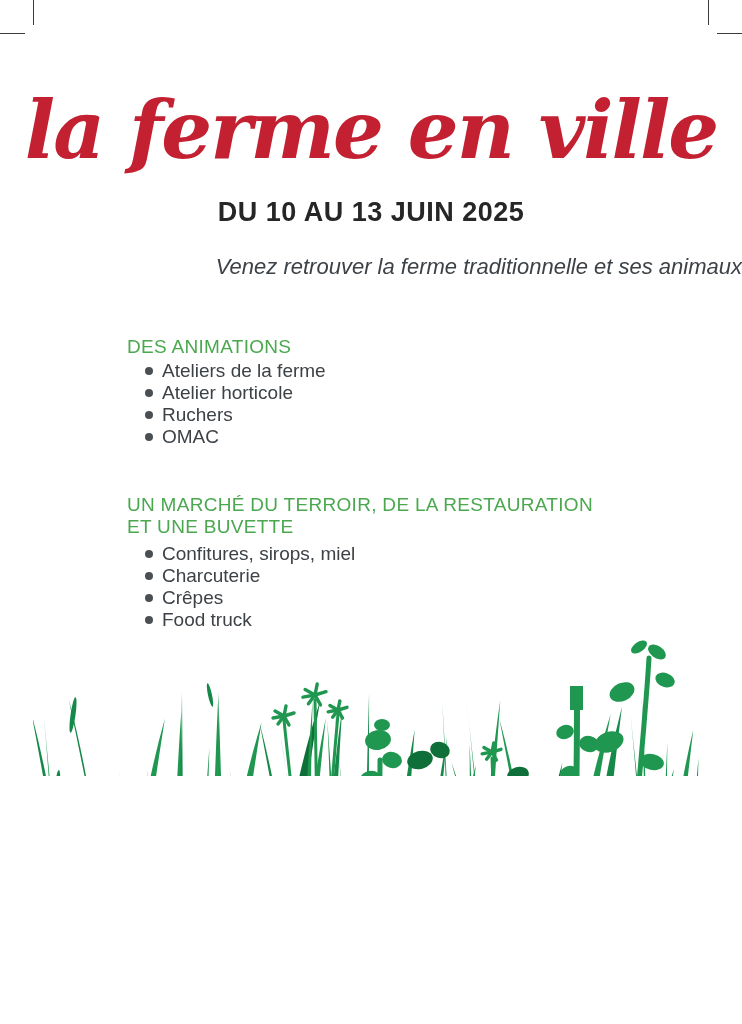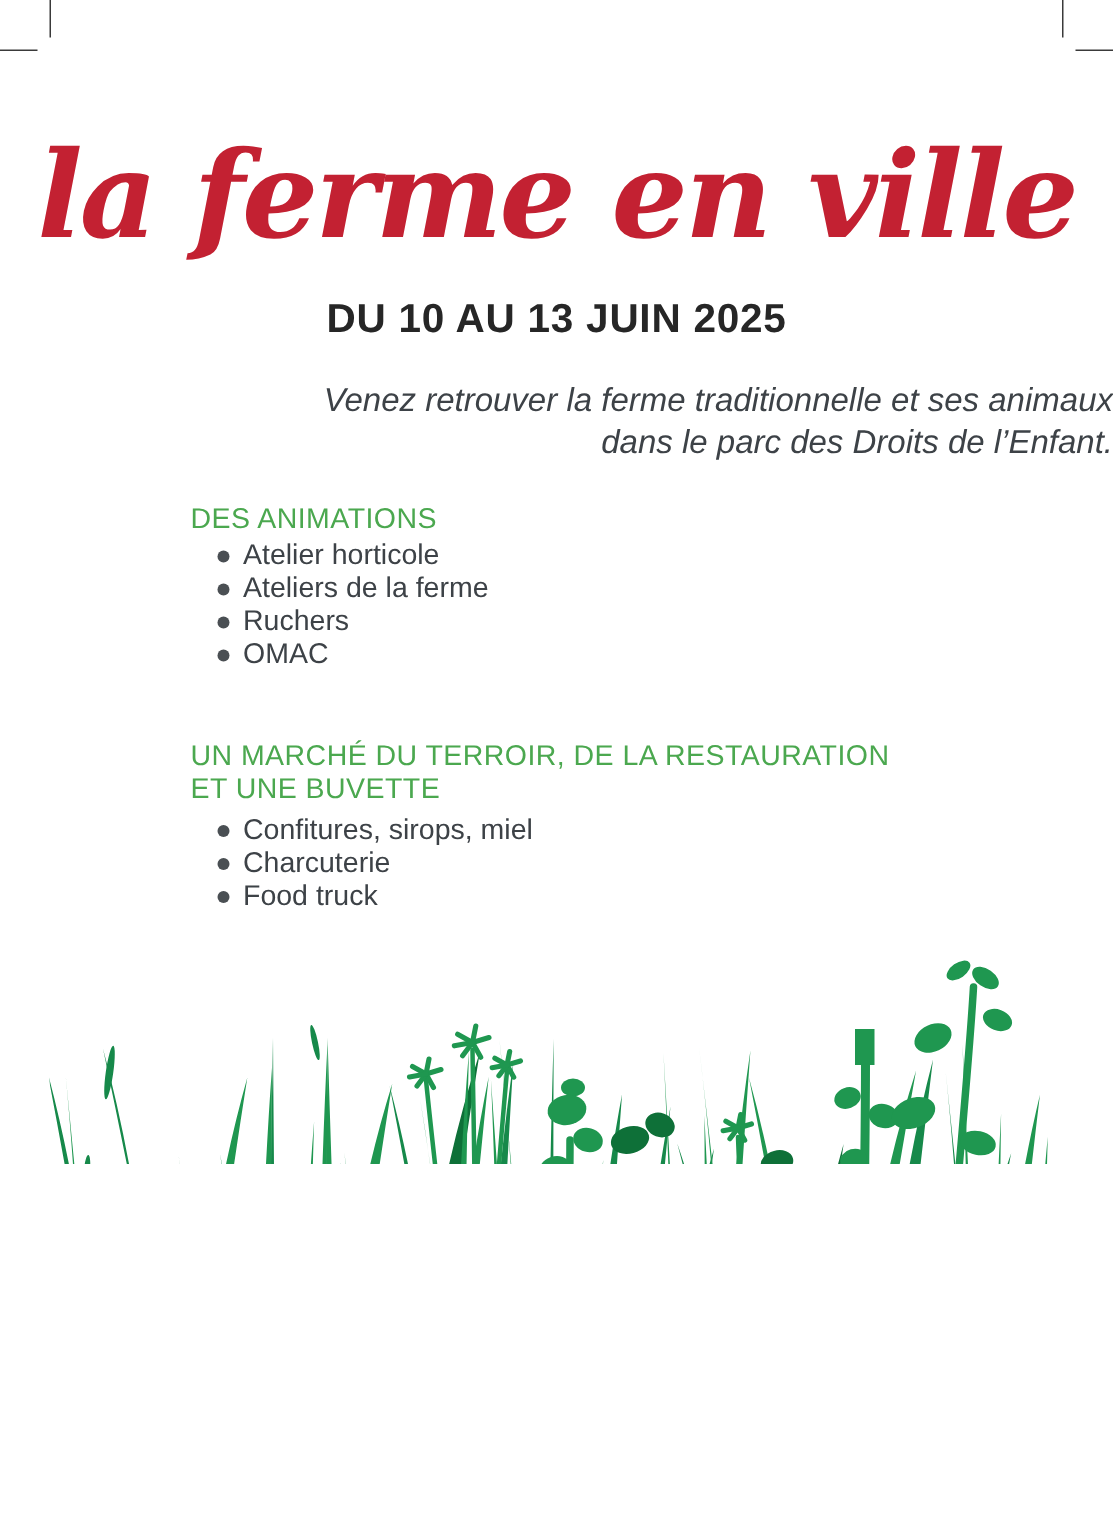--- a/index.html
+++ b/index.html
@@ -57,32 +57,31 @@
   <div class="crop h" style="left:0;top:989px;width:25px"></div>
   <div class="crop v" style="left:33px;top:1008px;height:16px"></div>
   <div class="crop h" style="left:717px;top:989px;width:25px"></div>
   <div class="crop v" style="left:708px;top:1008px;height:16px"></div>
 
   <h1 class="title">la ferme en ville</h1>
   <div class="date-line">DU 10 AU 13 JUIN 2025</div>
 
   <p class="intro">
     <span>Venez retrouver la ferme traditionnelle et ses animaux</span><br>
-    <span>dans le parc des Droits de l’Enfant.</span>
   </p>
 
   <h2 class="section-heading" style="top:336px">DES ANIMATIONS</h2>
   <ul class="bullets" style="top:360px">
     <li>
         <span class="dot"></span>
+        <span>Ateliers de la ferme</span>
+      </li>
+    <li>
+        <span class="dot"></span>
         <span>Atelier horticole</span>
-      </li>
-    <li>
-        <span class="dot"></span>
-        <span>Ateliers de la ferme</span>
       </li>
     <li>
         <span class="dot"></span>
         <span>Ruchers</span>
       </li>
     <li>
         <span class="dot"></span>
         <span>OMAC</span>
       </li>
   </ul>
@@ -92,20 +91,24 @@
     <span>ET UNE BUVETTE</span>
   </h2>
   <ul class="bullets" style="top:543px">
     <li>
         <span class="dot"></span>
         <span>Confitures, sirops, miel</span>
       </li>
     <li>
         <span class="dot"></span>
         <span>Charcuterie</span>
+      </li>
+    <li>
+        <span class="dot"></span>
+        <span>Crêpes</span>
       </li>
     <li>
         <span class="dot"></span>
         <span>Food truck</span>
       </li>
   </ul>
 
   <svg class="grass" viewBox="0 0 742 384" aria-hidden="true">
     <defs>
       <clipPath id="grassClip">

